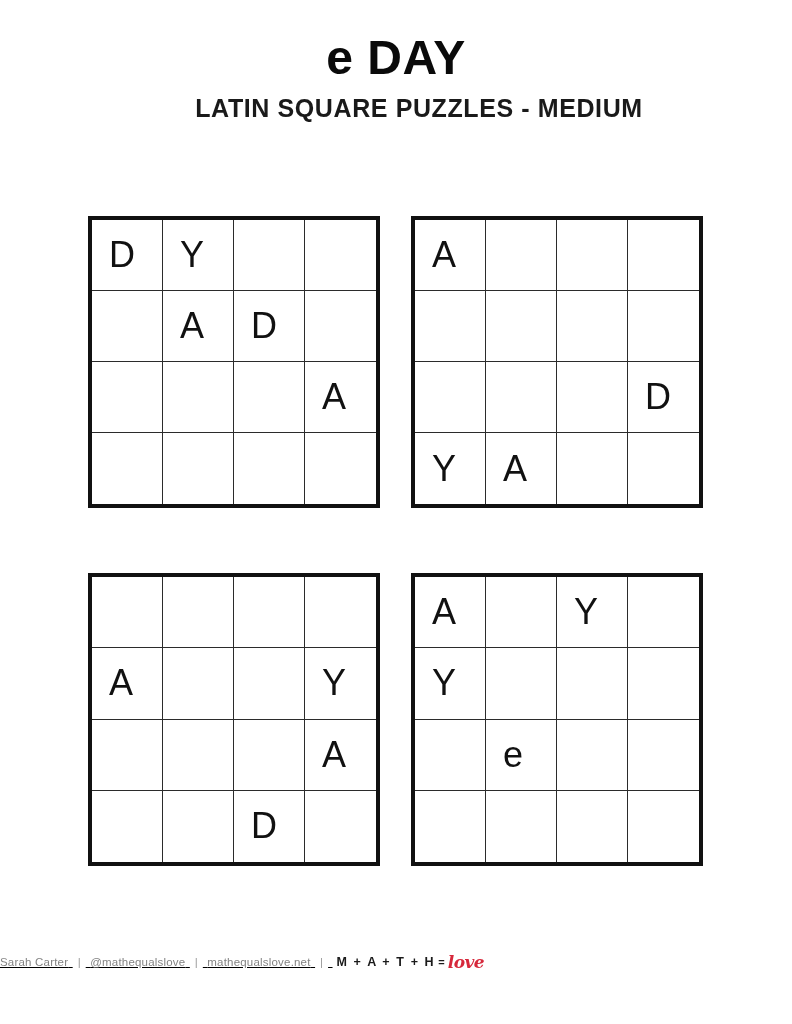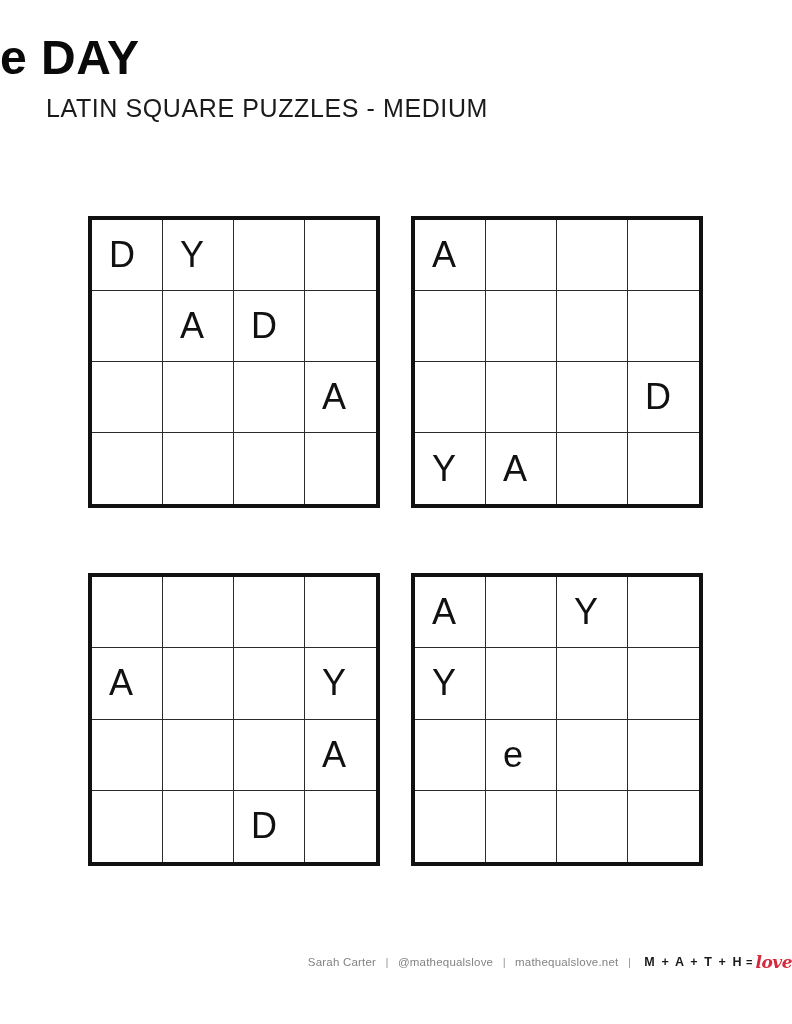--- a/index.html
+++ b/index.html
@@ -21,33 +21,34 @@
     inset: 0;
     background: #ffffff;
   }
 
   
   .header {
     position: absolute;
     left: 0;
     right: 0;
     top: 34px;
+    text-align: center;
   }
   .title {
     font-size: 48px;
     font-weight: 700;
     letter-spacing: 0.5px;
     line-height: 1.0;
     margin: 0;
     color: #0a0a0a;
     font-family: "Liberation Sans", sans-serif;
   }
   .subtitle {
     font-size: 25px;
-    font-weight: 400;
+    font-weight: 700;
     letter-spacing: 0.6px;
     margin: 12px 0 0 0;
     color: #1a1a1a;
     font-family: "Liberation Sans", sans-serif;
     padding-left: 46px;
   }
   .instructions {
     font-size: 14.5px;
     font-weight: 400;
     line-height: 1.42;
@@ -88,22 +89,23 @@
   }
   .cell.col-last { border-right: none; }
   .cell.row-last { border-bottom: none; }
 
   
   .footer {
     position: absolute;
     left: 0;
     right: 0;
     top: 952px;
-    text-align: right;
+    text-align: left;
     white-space: nowrap;
+    text-decoration: underline;
   }
   .footer-text {
     font-size: 11.5px;
     color: #838383;
     letter-spacing: 0.2px;
     font-family: "Liberation Sans", sans-serif;
     vertical-align: middle;
   }
   .footer-sep {
     font-size: 11.5px;

